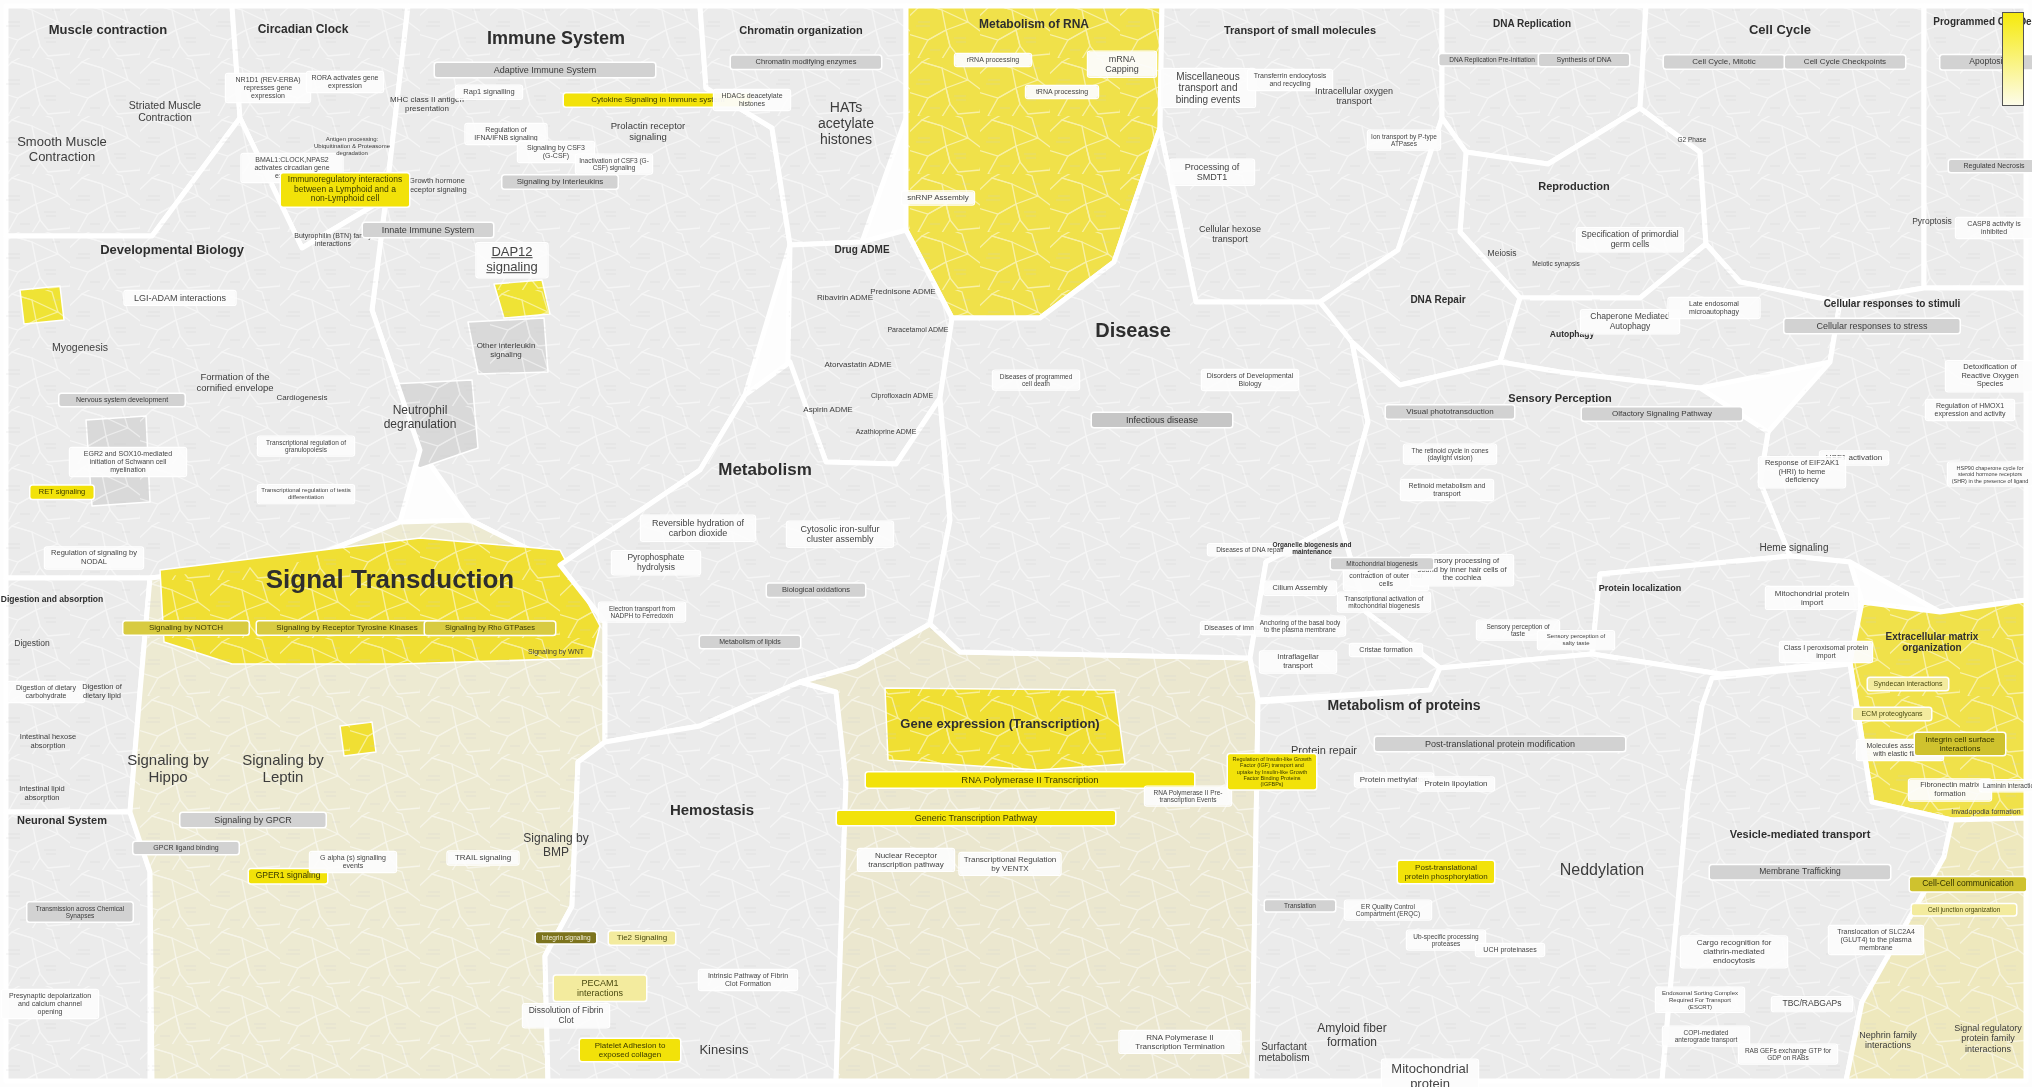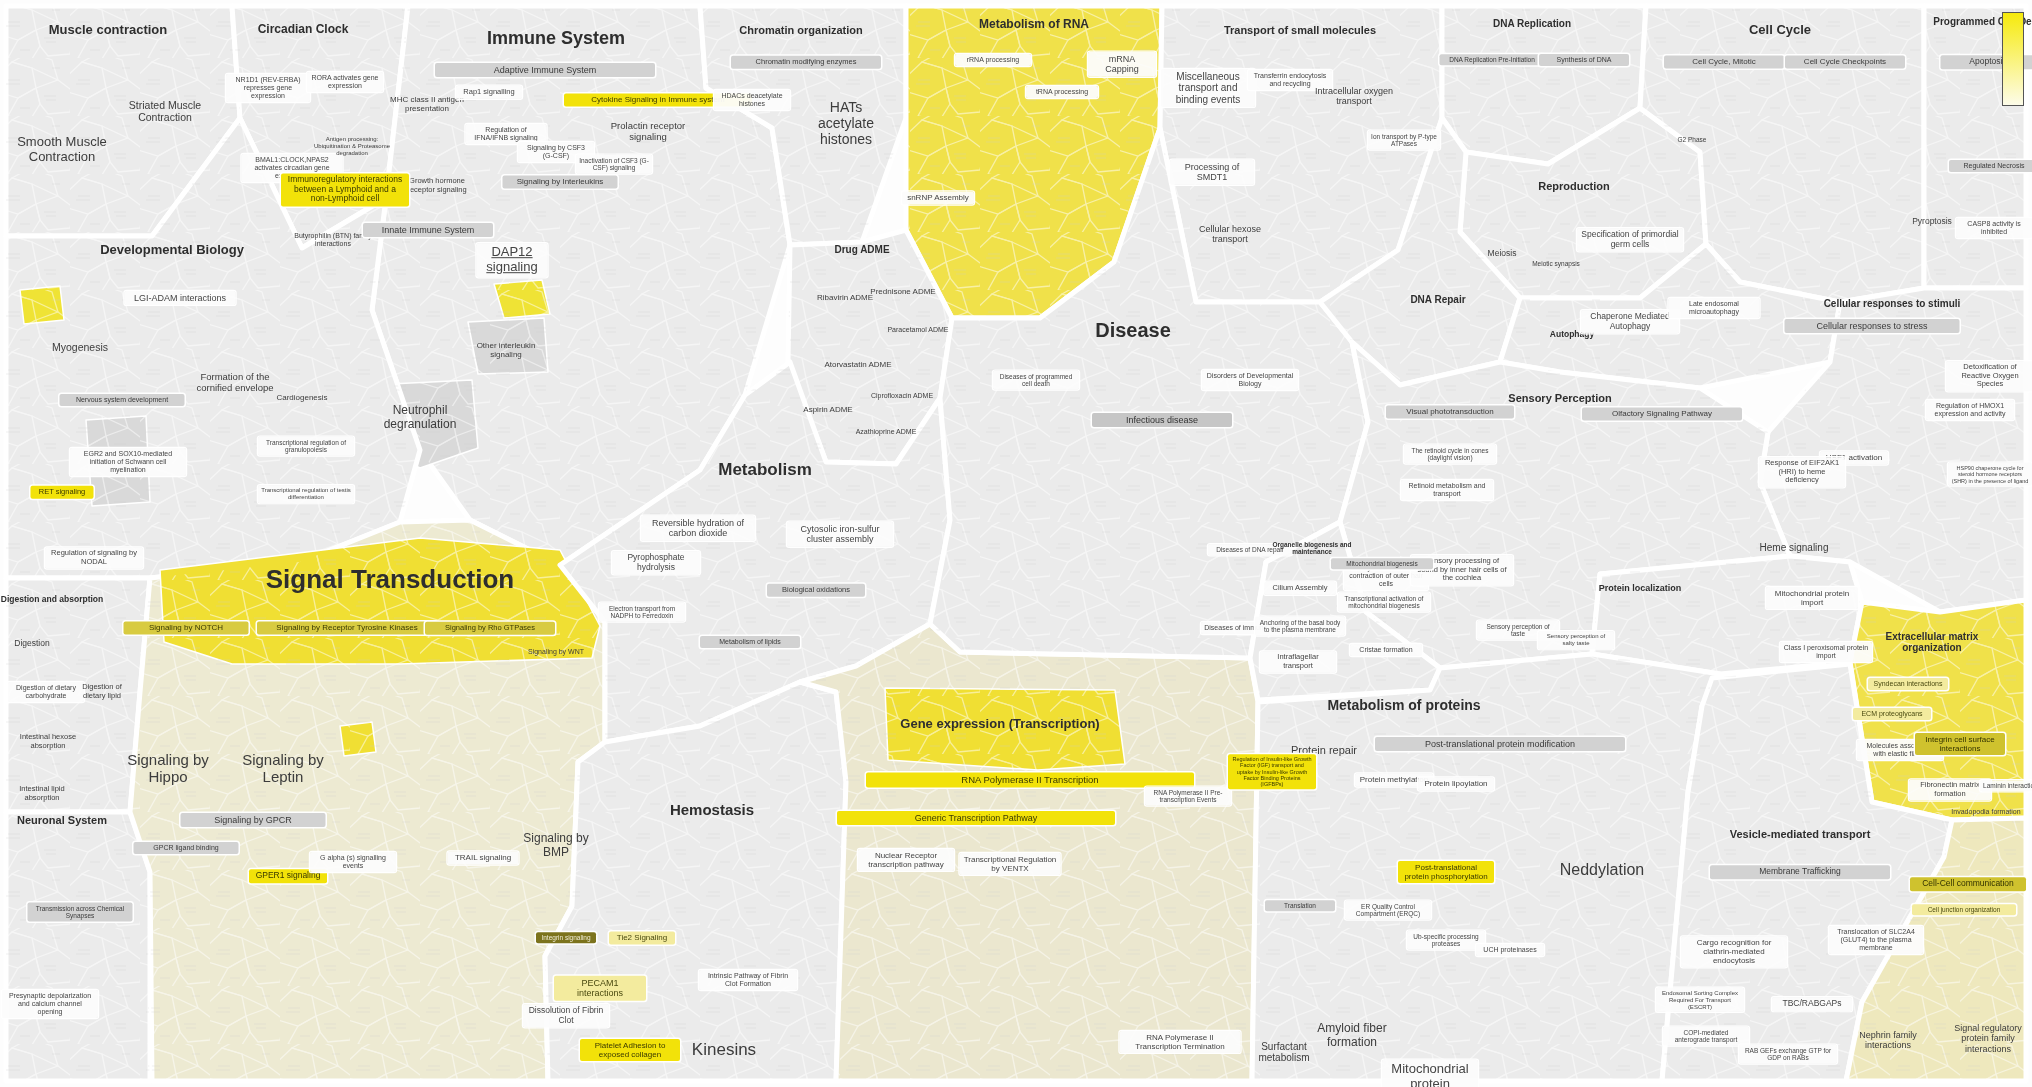--- a/index.html
+++ b/index.html
@@ -223,21 +223,21 @@
       <div class="lbl s-band" style="left: 816px; top: 590px; font-size: 7.5px; width: 88px;">Biological oxidations</div>
       <div class="lbl s-box" style="left: 642px; top: 612px; font-size: 6.5px; width: 80px;">Electron transport from NADPH to Ferredoxin</div>
       <div class="lbl s-band" style="left: 750px; top: 642px; font-size: 7px; width: 90px;">Metabolism of lipids</div>
       <div class="lbl s-title" style="left: 712px; top: 810px; font-size: 15px;">Hemostasis</div>
       <div class="lbl s-olive" style="left: 566px; top: 938px; font-size: 6.5px; width: 52px;">Integrin signaling</div>
       <div class="lbl s-paleyellow" style="left: 642px; top: 938px; font-size: 8px; width: 58px;">Tie2 Signaling</div>
       <div class="lbl s-paleyellow" style="left: 600px; top: 988px; font-size: 9px; width: 84px;">PECAM1 interactions</div>
       <div class="lbl s-box" style="left: 566px; top: 1016px; font-size: 8.5px; width: 80px;">Dissolution of Fibrin Clot</div>
       <div class="lbl s-yellow" style="left: 630px; top: 1050px; font-size: 8px; width: 92px;">Platelet Adhesion to exposed collagen</div>
       <div class="lbl s-box" style="left: 748px; top: 980px; font-size: 7px; width: 92px;">Intrinsic Pathway of Fibrin Clot Formation</div>
-      <div class="lbl s-plain" style="left: 724px; top: 1050px; font-size: 17px; width: 70px;">Kinesins</div>
+      <div class="lbl s-plain" style="left: 724px; top: 1050px; font-size: 13px; width: 70px;">Kinesins</div>
       <div class="lbl s-title" style="left: 1000px; top: 724px; font-size: 13px;">Gene expression (Transcription)</div>
       <div class="lbl s-yellow" style="left: 1030px; top: 780px; font-size: 9.5px; width: 320px;">RNA Polymerase II Transcription</div>
       <div class="lbl s-yellow" style="left: 976px; top: 818px; font-size: 9px; width: 270px;">Generic Transcription Pathway</div>
       <div class="lbl s-box" style="left: 906px; top: 860px; font-size: 8px; width: 90px;">Nuclear Receptor transcription pathway</div>
       <div class="lbl s-box" style="left: 1010px; top: 864px; font-size: 8px; width: 95px;">Transcriptional Regulation by VENTX</div>
       <div class="lbl s-box" style="left: 1188px; top: 796px; font-size: 6.5px; width: 80px;">RNA Polymerase II Pre-transcription Events</div>
       <div class="lbl s-box" style="left: 1180px; top: 1042px; font-size: 8px; width: 115px;">RNA Polymerase II Transcription Termination</div>
       <div class="lbl s-title" style="left: 1133px; top: 330px; font-size: 20px;">Disease</div>
       <div class="lbl s-box" style="left: 1036px; top: 380px; font-size: 6.5px; width: 80px;">Diseases of programmed cell death</div>
       <div class="lbl s-darkband" style="left: 1162px; top: 420px; font-size: 9px; width: 130px;">Infectious disease</div>

